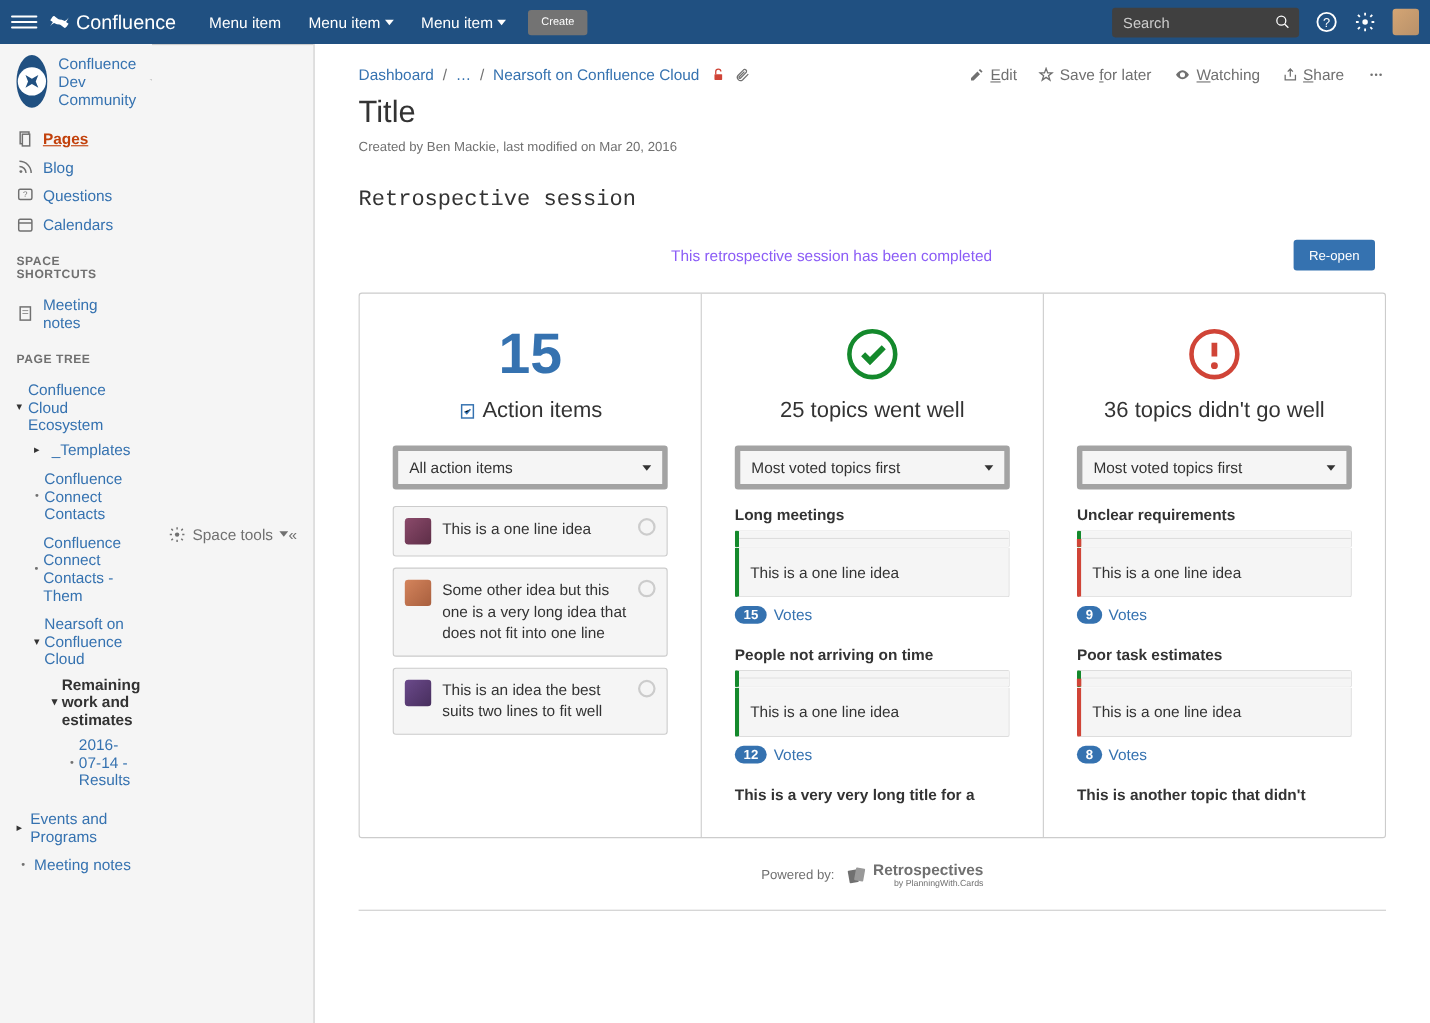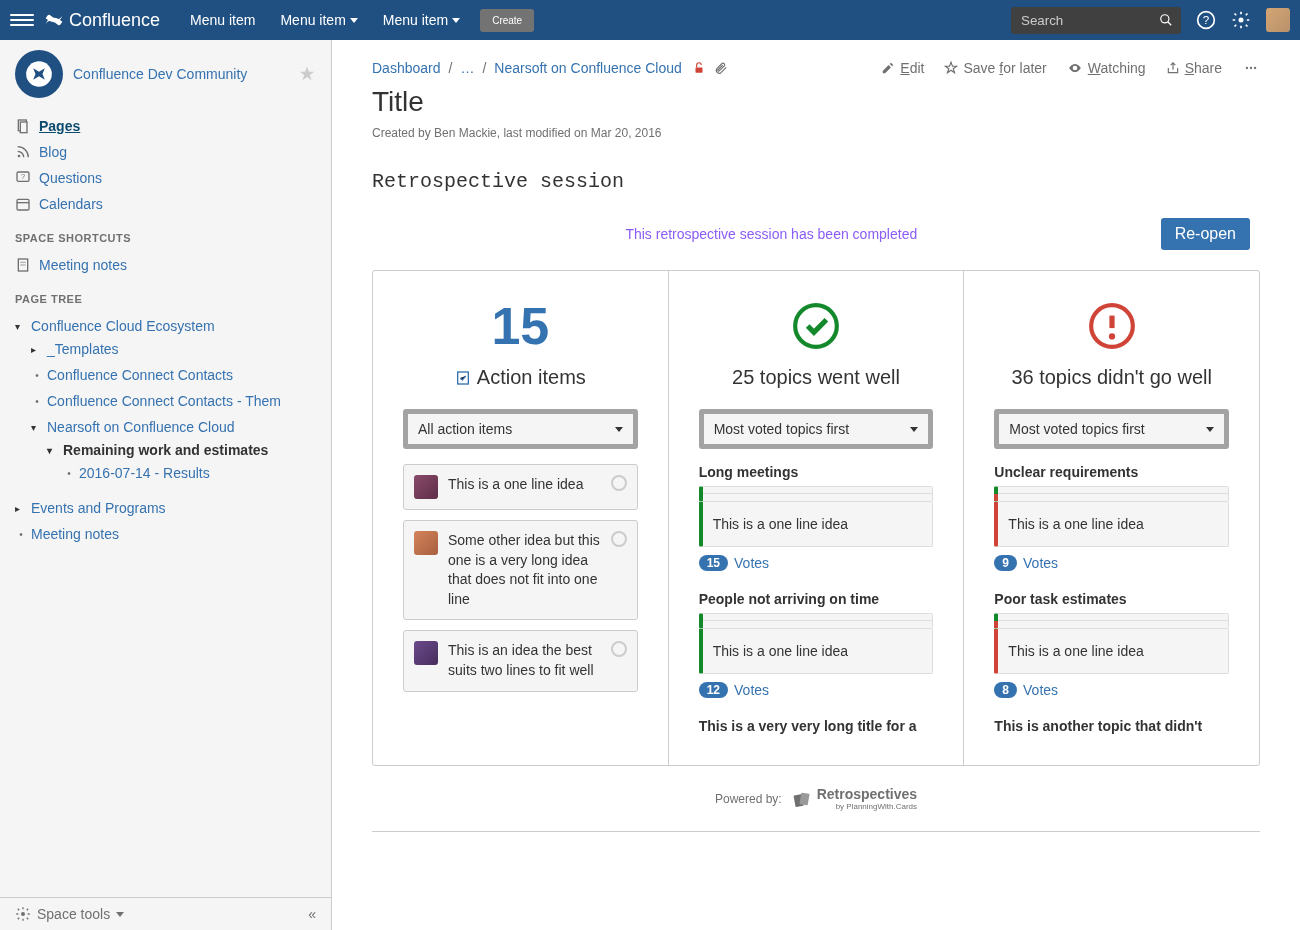--- a/index.html
+++ b/index.html
@@ -18,30 +18,30 @@
 .header-right { margin-left: auto; display: flex; align-items: center; gap: 15px; }
 .search-box { background: #404040; border: none; padding: 6px 30px 6px 10px; color: #fff; border-radius: 3px; width: 170px; position: relative; }
 .search-wrap { position: relative; }
 .search-icon { position: absolute; right: 8px; top: 50%; transform: translateY(-50%); }
 .search-box::placeholder { color: #ccc; }
 .header-icon { width: 20px; height: 20px; cursor: pointer; display: flex; align-items: center; justify-content: center; }
 .avatar { width: 24px; height: 24px; border-radius: 3px; background: linear-gradient(135deg, #d4a574, #b8916a); }
 
 
 .container { display: flex; height: calc(100vh - 40px); }
-.sidebar { width: 332px; border-right: 1px solid #ccc; display: flex; flex-direction: column; background: #f5f5f5; }
+.sidebar { width: 286px; border-right: 1px solid #ccc; display: flex; flex-direction: row; background: #f5f5f5; }
 .sidebar-content { flex: 1; overflow-y: auto; padding: 10px 15px; }
 .sidebar-footer { border-top: 1px solid #ccc; padding: 8px 15px; display: flex; align-items: center; justify-content: space-between; color: #707070; }
 .space-header { display: flex; align-items: center; gap: 10px; margin-bottom: 15px; }
 .space-logo { width: 48px; height: 48px; border-radius: 50%; background: #205081; display: flex; align-items: center; justify-content: center; }
 .space-name { color: #3572b0; font-size: 14px; flex: 1; }
 .star-icon { color: #ccc; cursor: pointer; }
 
 .nav-item { display: flex; align-items: center; gap: 8px; padding: 5px 0; color: #3572b0; cursor: pointer; }
-.nav-item.bold { font-weight: bold; color: #0c4a6e; text-decoration: underline; }
+.nav-item.bold { font-weight: bold; color: #c2410c; text-decoration: underline; }
 .nav-icon { width: 16px; height: 16px; display: flex; align-items: center; justify-content: center; color: #707070; }
 
 .section-label { font-size: 11px; font-weight: bold; color: #707070; margin: 15px 0 8px; letter-spacing: 0.5px; }
 
 .tree { list-style: none; }
 .tree li { padding: 3px 0; }
 .tree-item { display: flex; align-items: center; gap: 4px; color: #3572b0; cursor: pointer; padding: 2px 0; }
 .tree-item.selected { font-weight: bold; color: #333; }
 .tree ul { list-style: none; padding-left: 16px; }
 .chev { width: 12px; font-size: 10px; color: #333; cursor: pointer; }
@@ -57,21 +57,21 @@
 .page-action { display: flex; align-items: center; gap: 5px; cursor: pointer; }
 .page-action .ul { text-decoration: underline; }
 
 .page-title { font-size: 28px; font-weight: 500; margin-bottom: 8px; }
 .page-meta { color: #707070; font-size: 12px; margin-bottom: 30px; }
 
 .section-title { font-size: 20px; font-weight: 400; margin-bottom: 25px; font-family: Liberation Mono, monospace; }
 
 .status-bar { display: flex; align-items: center; justify-content: space-between; margin-bottom: 20px; padding: 0 10px;}
 .status-text { color: #8b5cf6; flex: 1; text-align: center; }
-.reopen-btn { background: #3572b0; color: #fff; border: none; padding: 7px 14px; border-radius: 3px; cursor: pointer; font-size: 16px; }
+.reopen-btn { background: #3572b0; color: #fff; border: none; padding: 7px 14px; border-radius: 3px; cursor: pointer; font-size: 12px; }
 
 .columns { display: flex; border: 1px solid #ccc; border-radius: 3px; }
 .column { flex: 1; padding: 25px 30px; }
 .column + .column { border-left: 1px solid #ccc; }
 
 .col-icon { text-align: center; height: 60px; display: flex; align-items: center; justify-content: center; margin-bottom: 10px; }
 .big-num { font-size: 52px; font-weight: bold; color: #3572b0; }
 .col-heading { text-align: center; font-size: 20px; margin-bottom: 20px; display: flex; align-items: center; justify-content: center; gap: 6px; }
 
 .dropdown { border: 5px solid #a3a3a3; border-radius: 3px; padding: 7px 10px; display: flex; justify-content: space-between; align-items: center; cursor: pointer; margin-bottom: 15px; background: #f5f5f5; }

